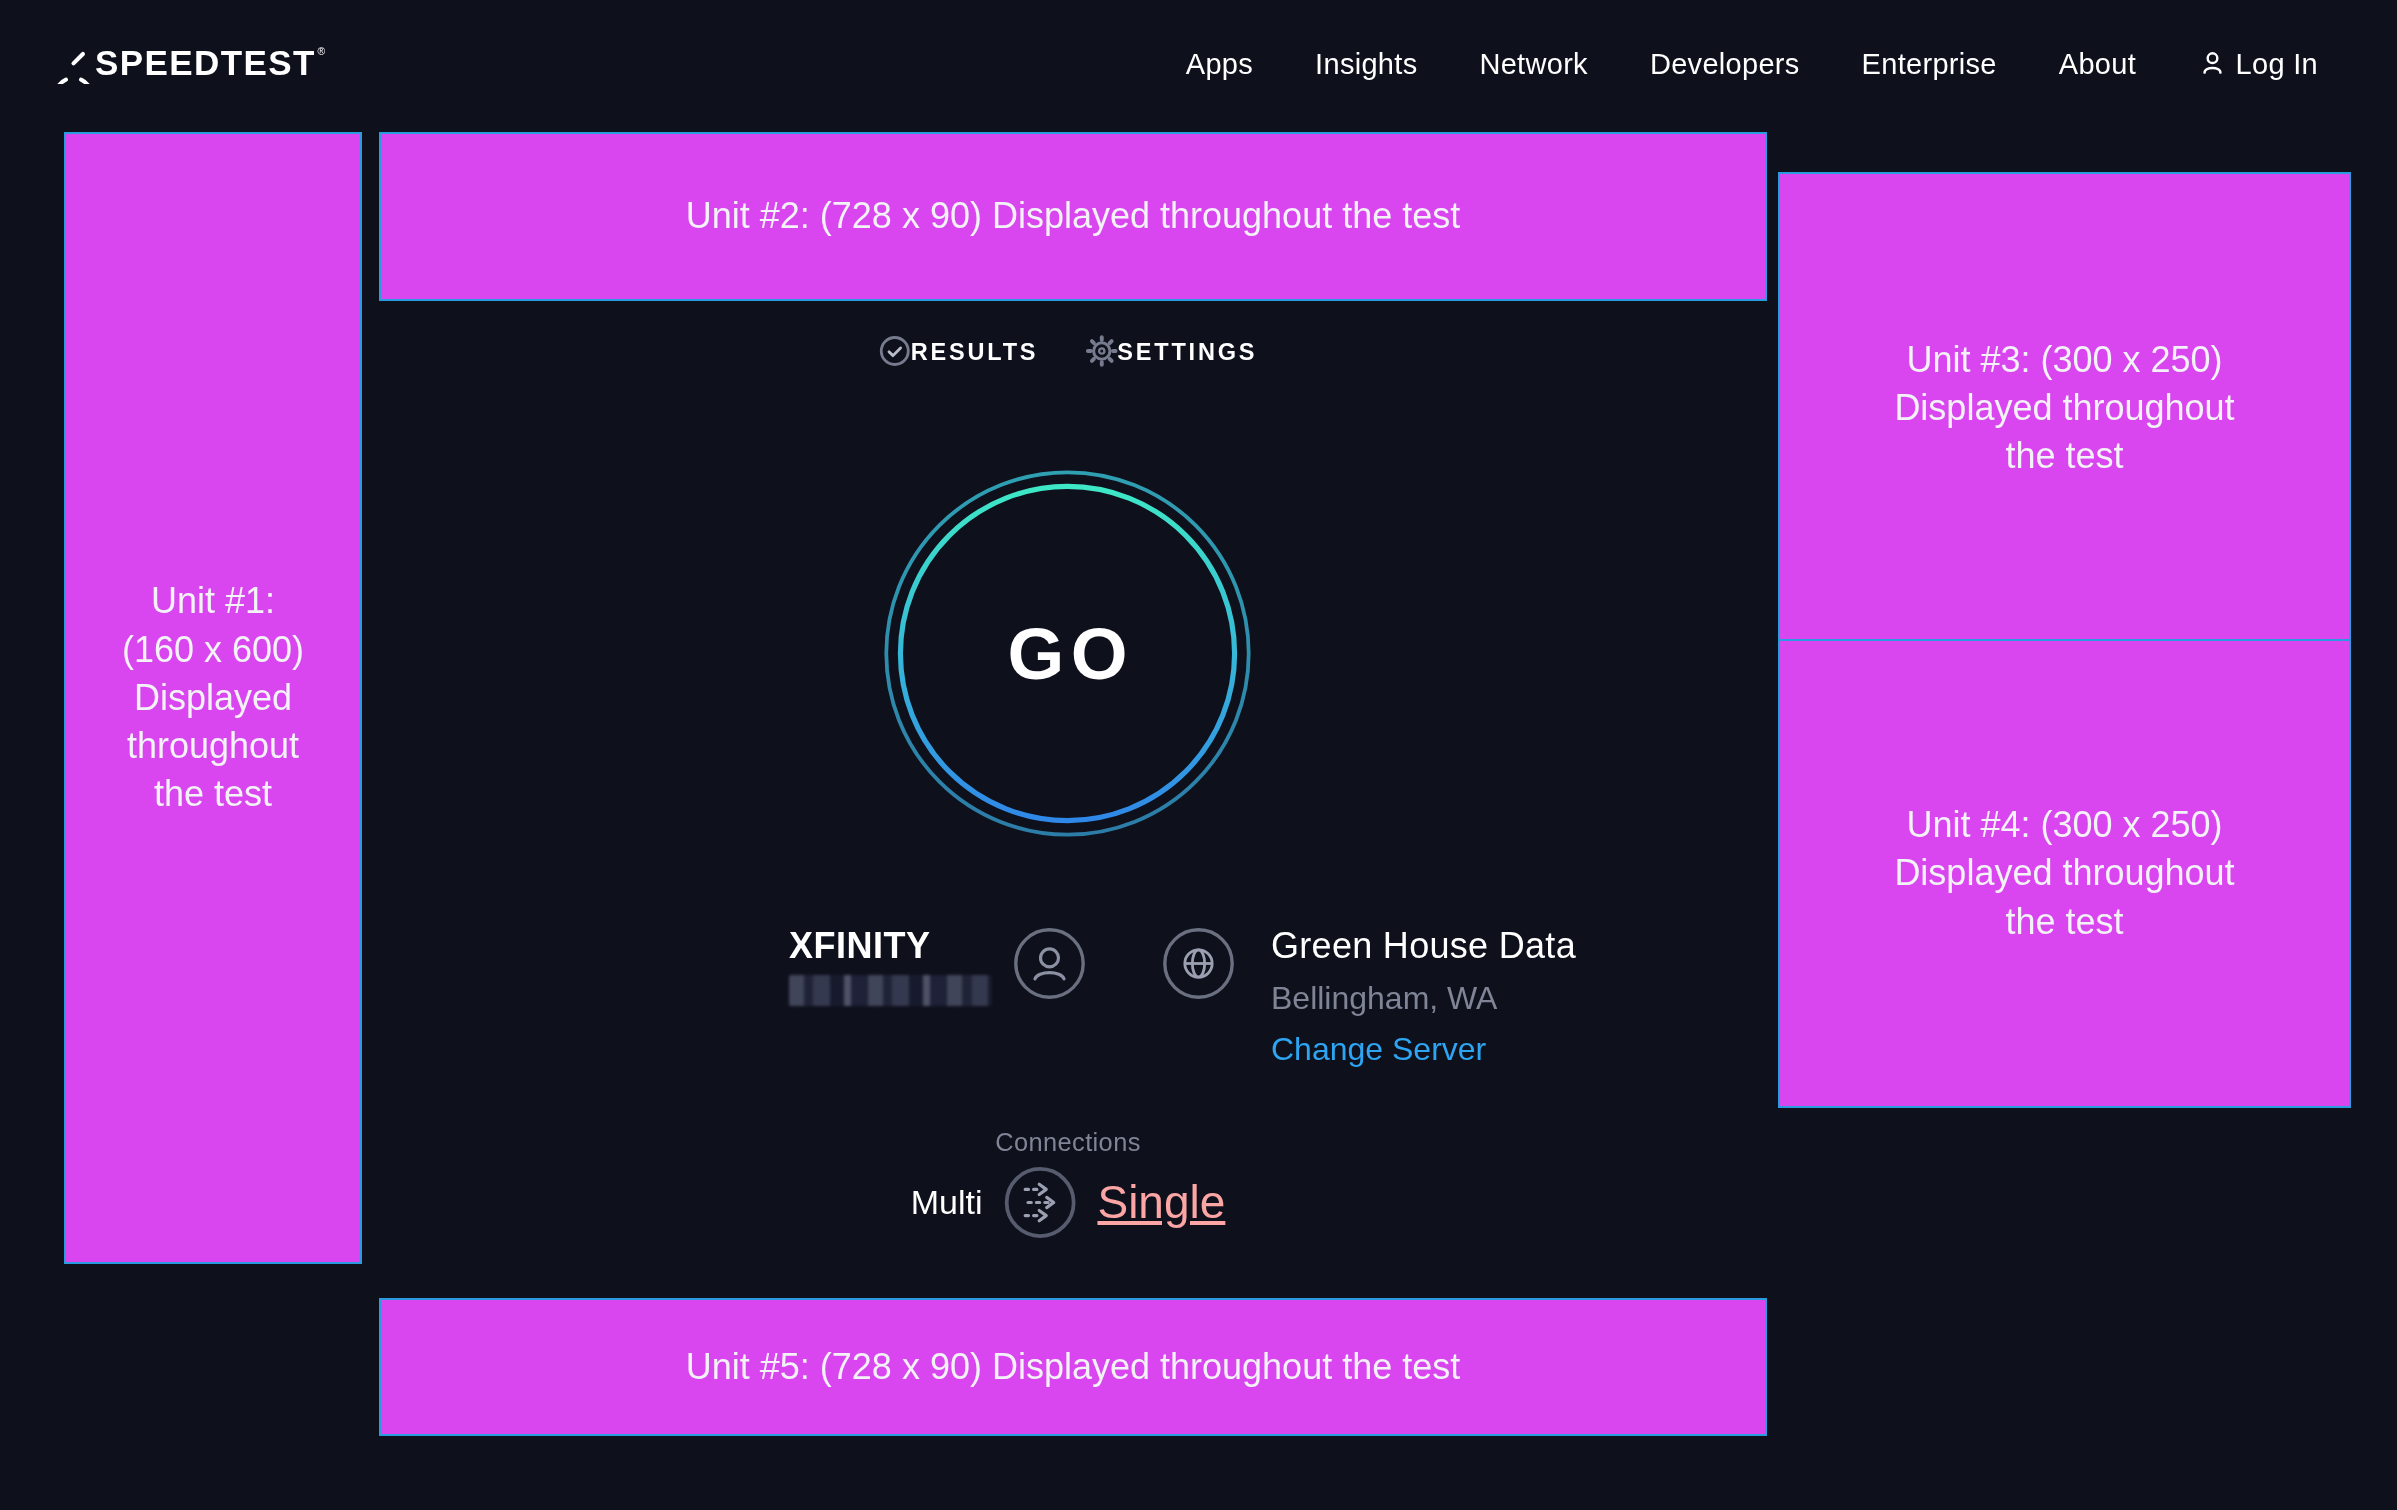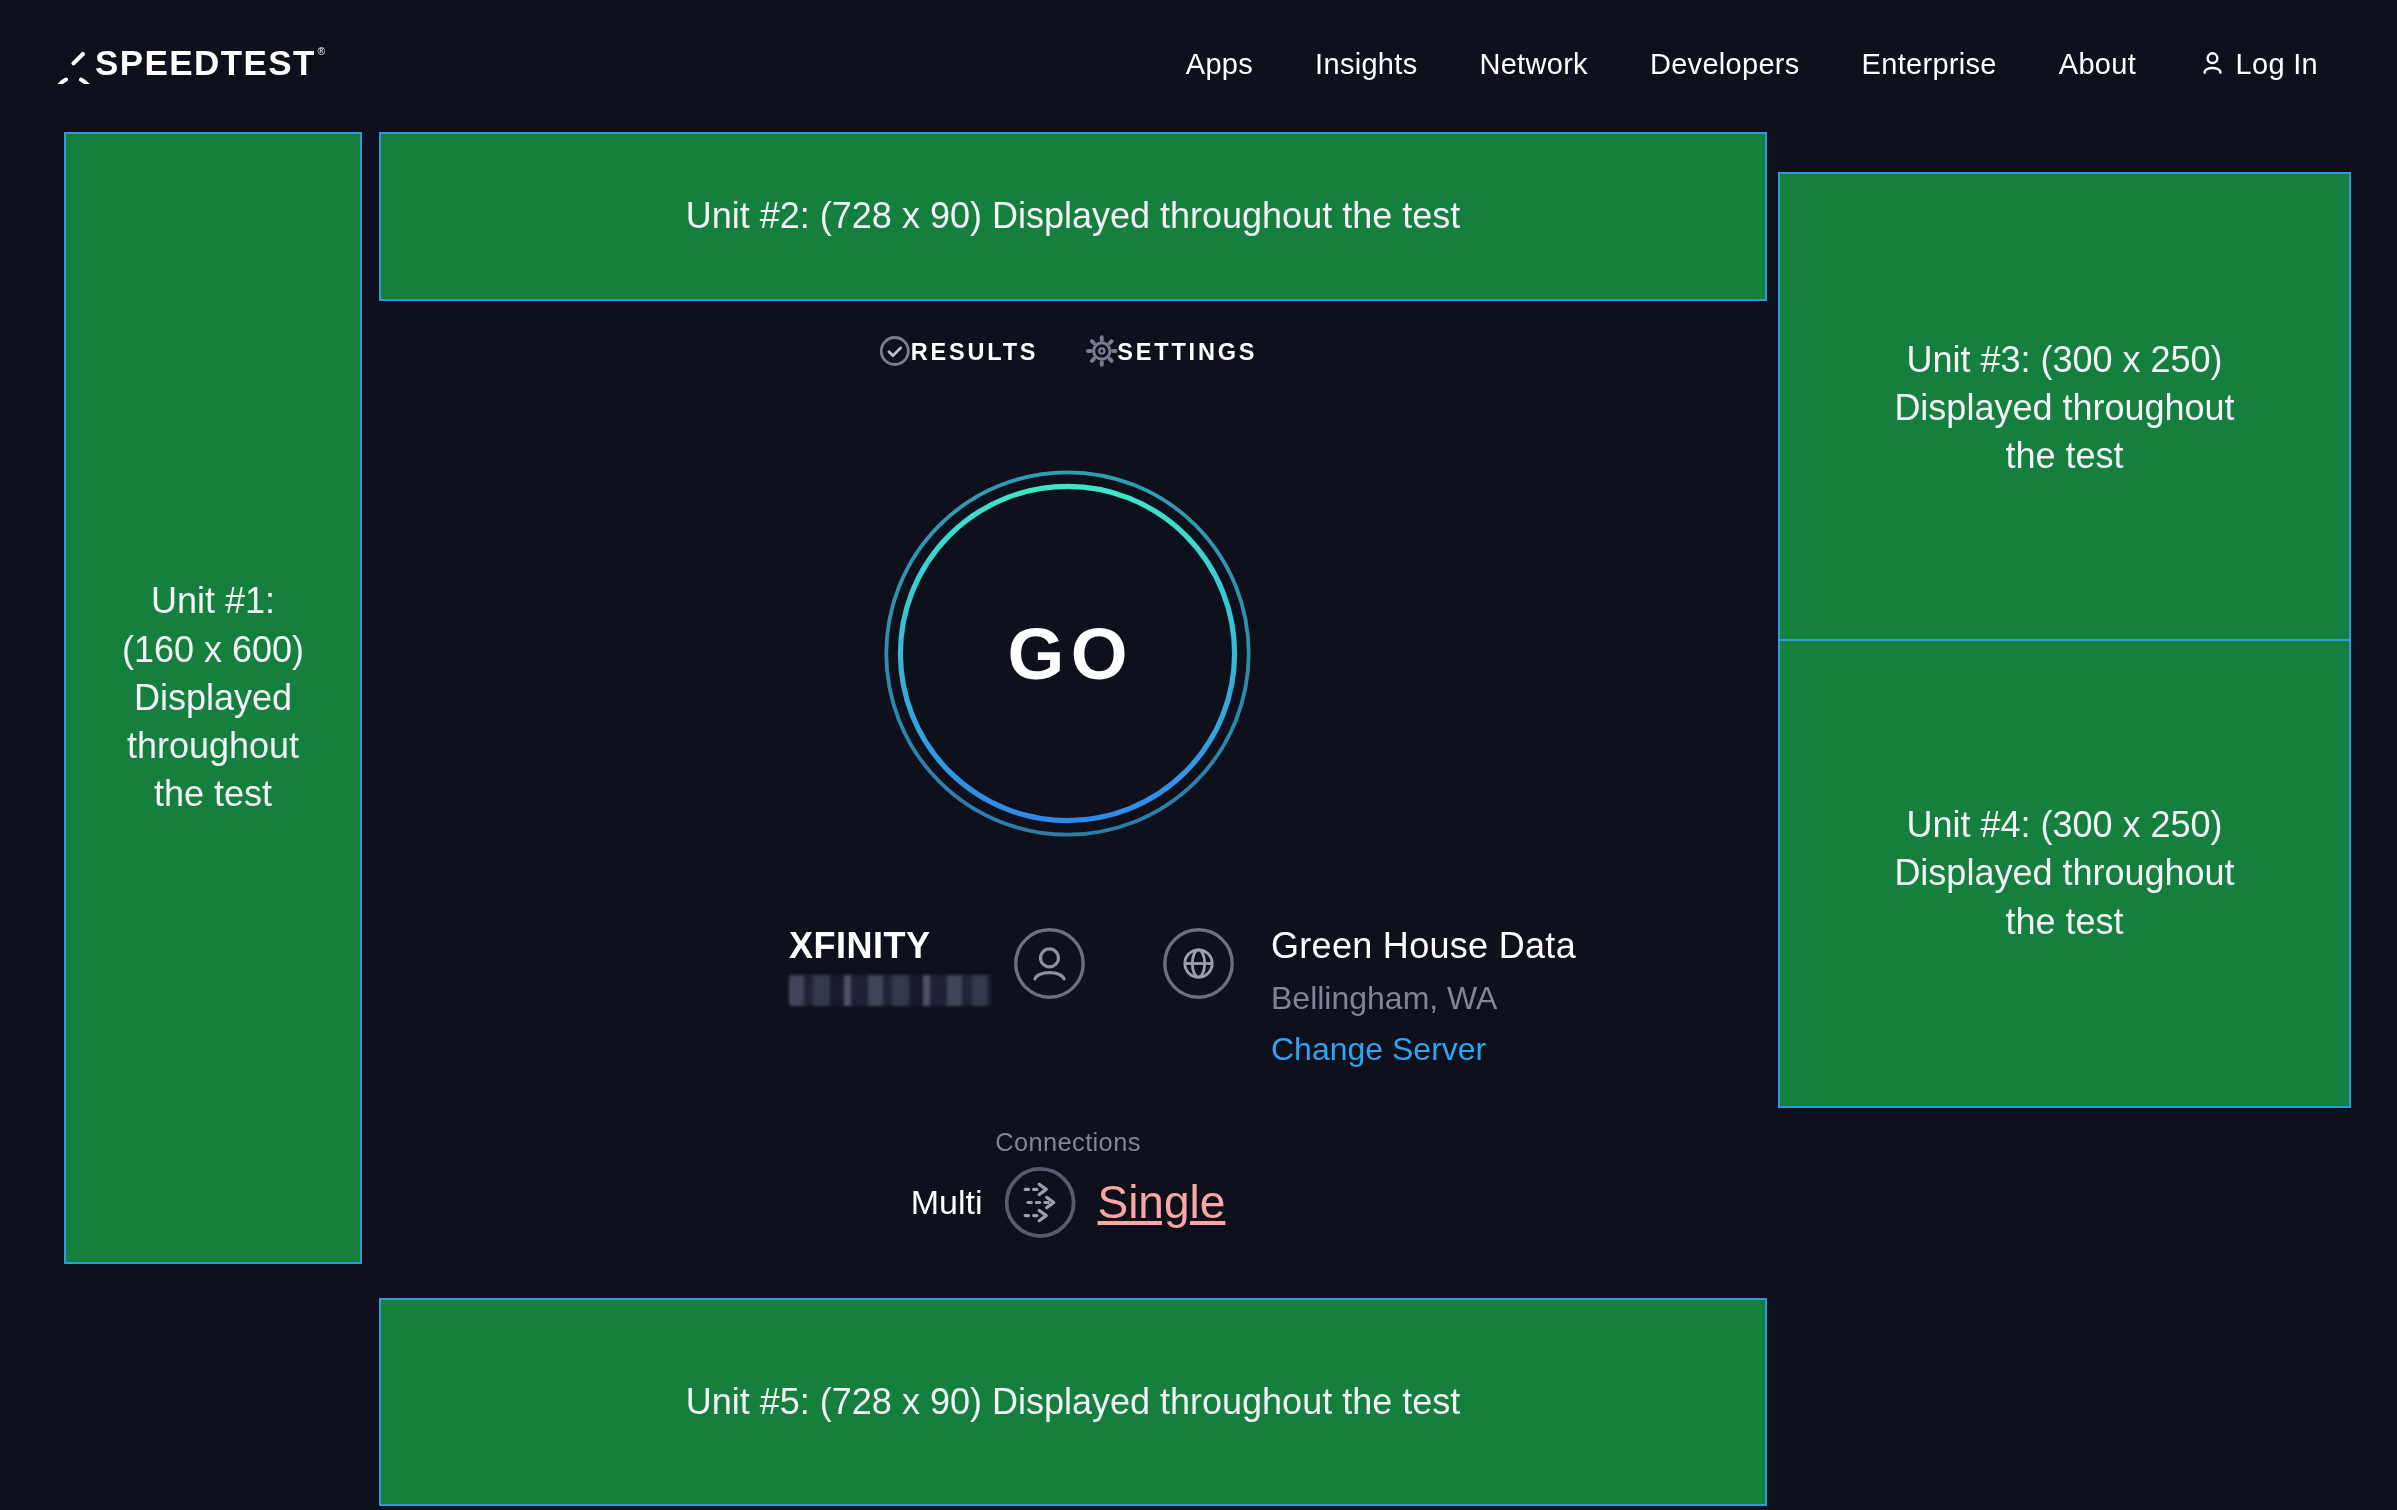--- a/index.html
+++ b/index.html
@@ -12,28 +12,28 @@
   
   .header{position:absolute;left:52px;right:79px;top:0;height:128px;
     display:flex;align-items:center;justify-content:space-between;}
   .logo{display:flex;align-items:flex-start;cursor:pointer;}
   .logo-text{color:#ffffff;font-size:35px;font-weight:700;letter-spacing:1.4px;line-height:43px;}
   .logo sup{color:#ffffff;font-size:10.4px;line-height:9.4px;margin-left:1.9px;position:relative;top:5.6px;}
   .nav{display:flex;align-items:center;gap:62px;}
   .nav-item{color:#ffffff;font-size:29px;letter-spacing:0.3px;cursor:pointer;white-space:nowrap;}
   .login{display:flex;align-items:center;gap:8.5px;cursor:pointer;}
   
-  .ad{position:absolute;box-sizing:border-box;background:#15803d;border:2.8px solid #2b9be0;
+  .ad{position:absolute;box-sizing:border-box;background:#d946ef;border:2.8px solid #2b9be0;
     display:flex;flex-direction:column;align-items:center;justify-content:center;
     text-align:center;color:#f2f2f7;font-size:36px;line-height:1.34;cursor:pointer;}
   .ad-1{left:64px;top:132px;width:298px;height:1132px;}
   .ad-2{left:379px;top:132px;width:1388px;height:169px;}
   .ad-3{left:1778px;top:132px;width:573px;height:472px;margin-top:40px;}
   .ad-4{left:1778px;top:639px;width:573px;height:469px;}
-  .ad-5{left:379px;top:1298px;width:1388px;height:208px;}
+  .ad-5{left:379px;top:1298px;width:1388px;height:138px;}
   
   .tabs{position:absolute;left:1068px;top:335px;transform:translateX(-50%);
     display:flex;align-items:center;gap:47px;}
   .tab{display:flex;align-items:center;gap:0;cursor:pointer;}
   .tab-label{color:#ffffff;font-size:23.5px;font-weight:700;letter-spacing:2.8px;}
   
   .go{position:absolute;left:883px;top:469px;width:369px;height:369px;cursor:pointer;}
   .go svg{position:absolute;left:0;top:0;}
   .go-label{position:absolute;left:0;top:0;width:100%;height:100%;
     display:flex;align-items:center;justify-content:center;

